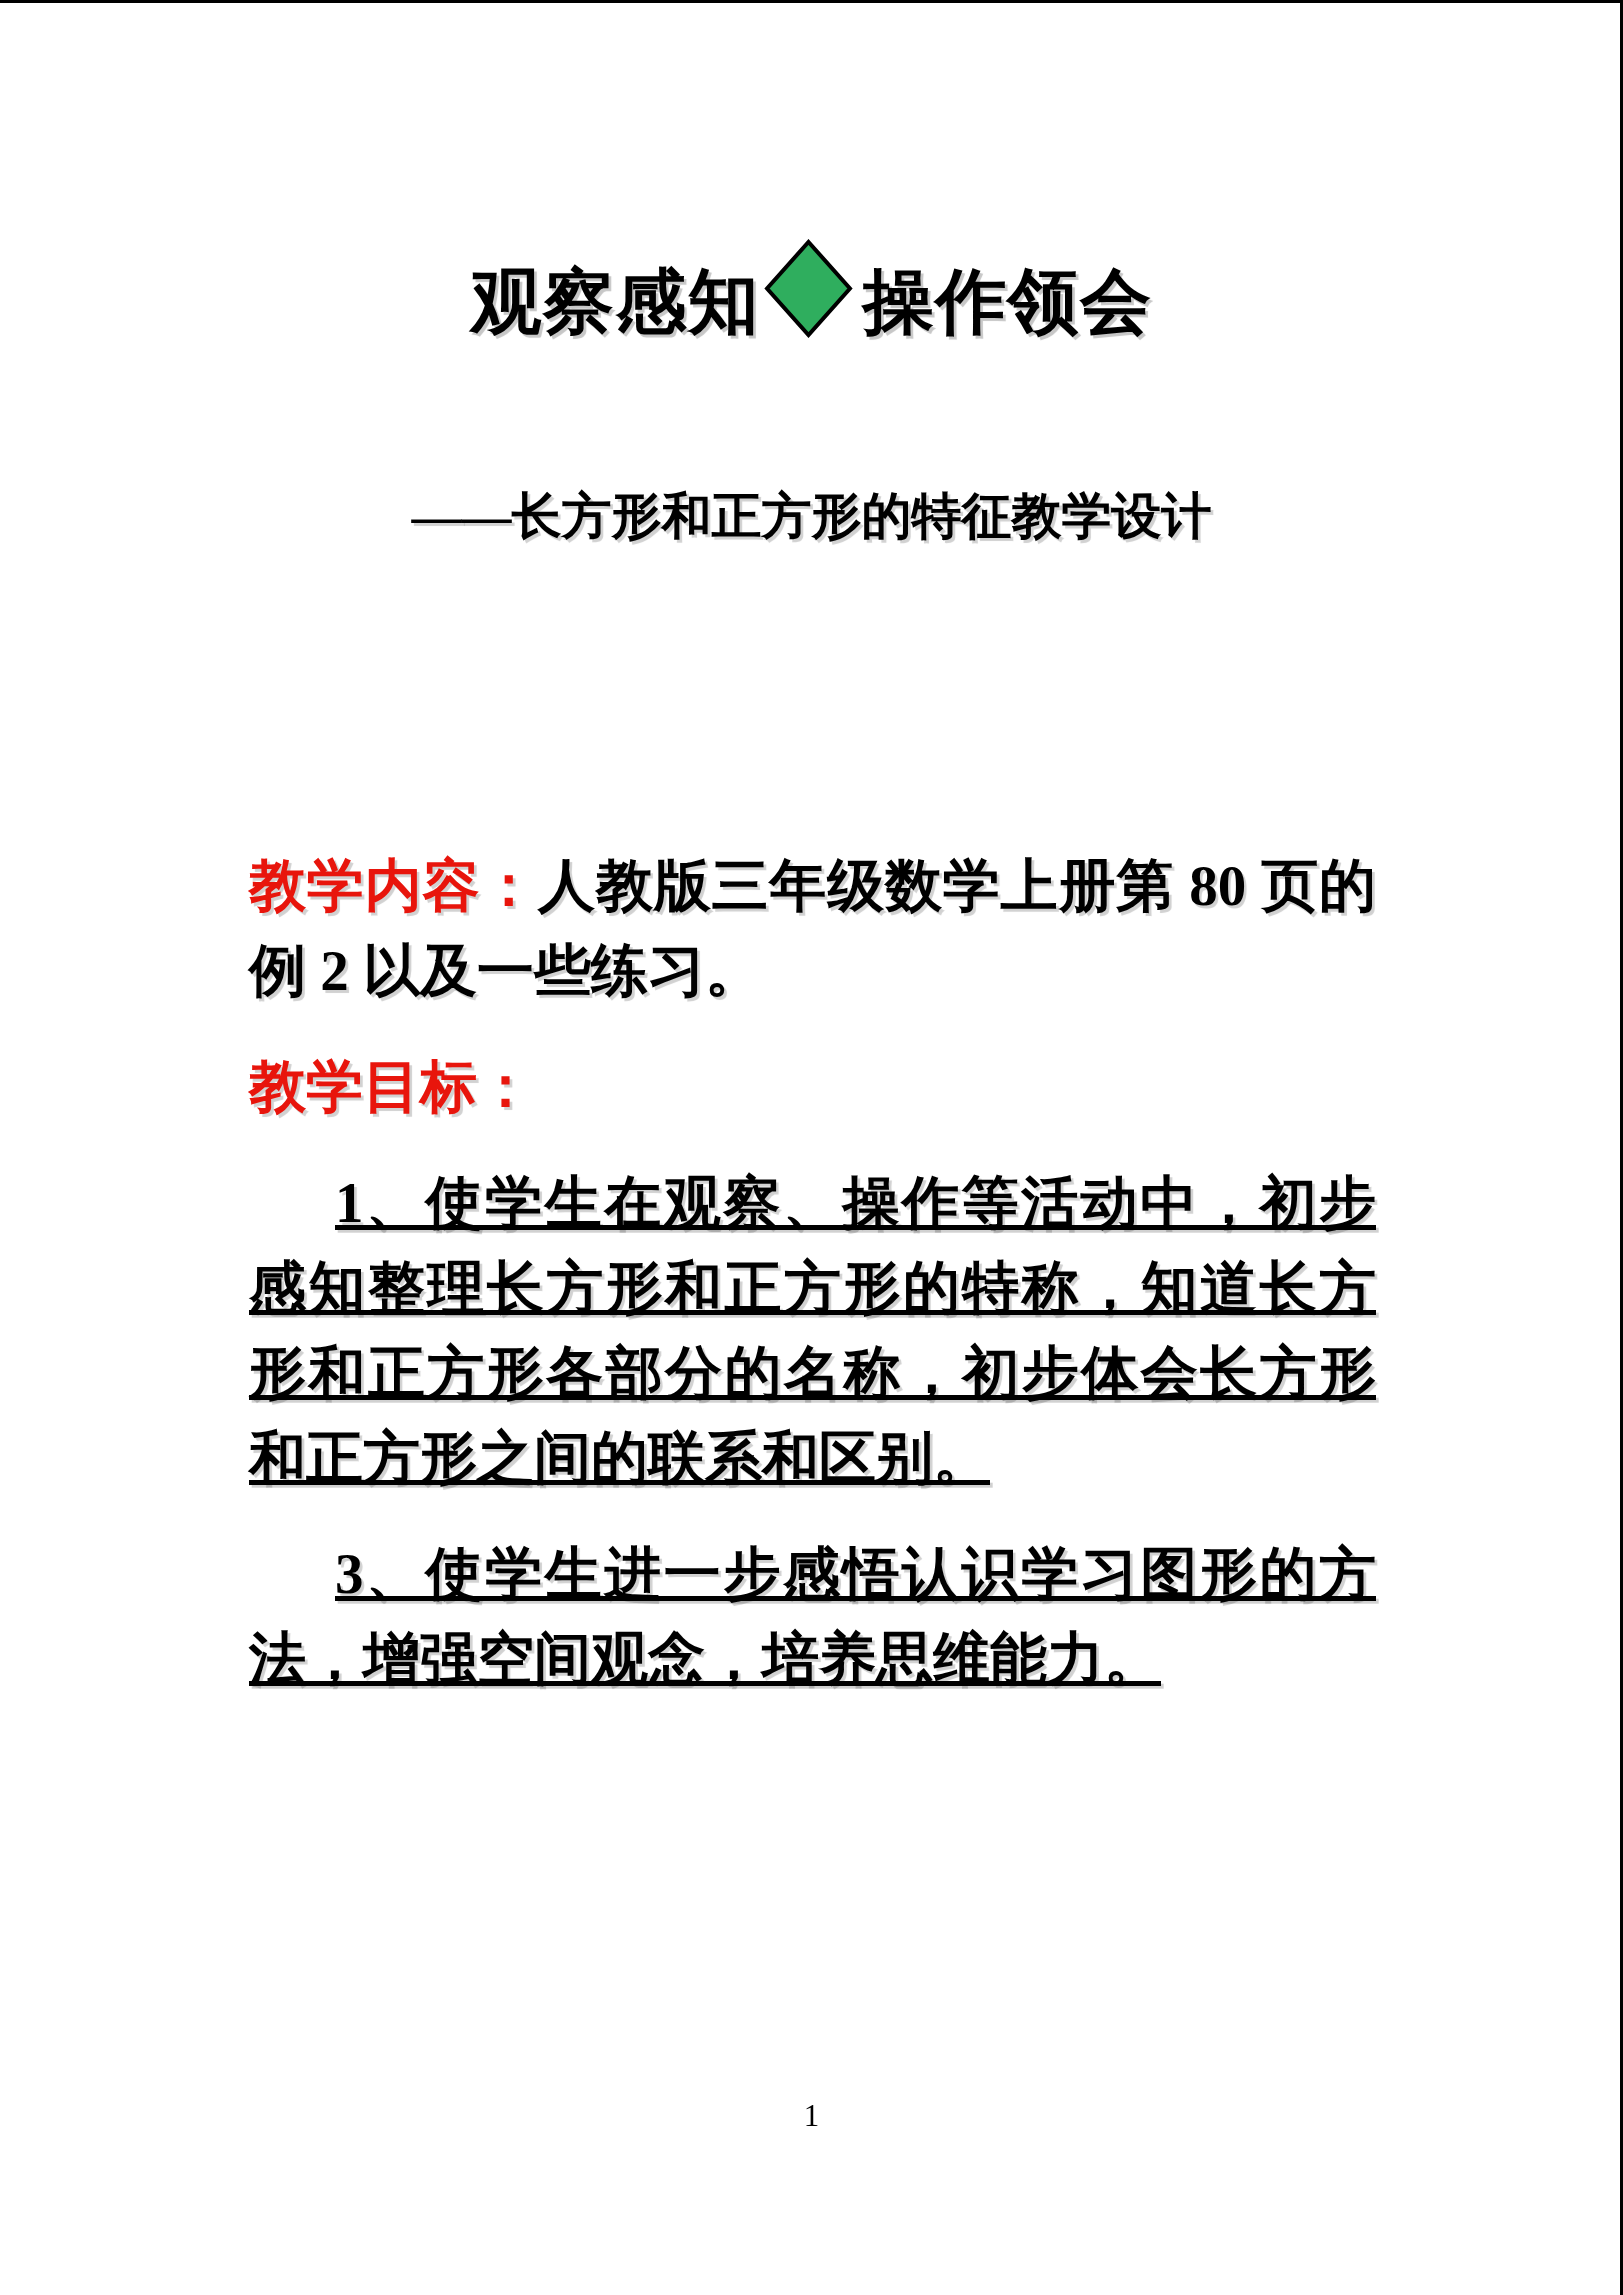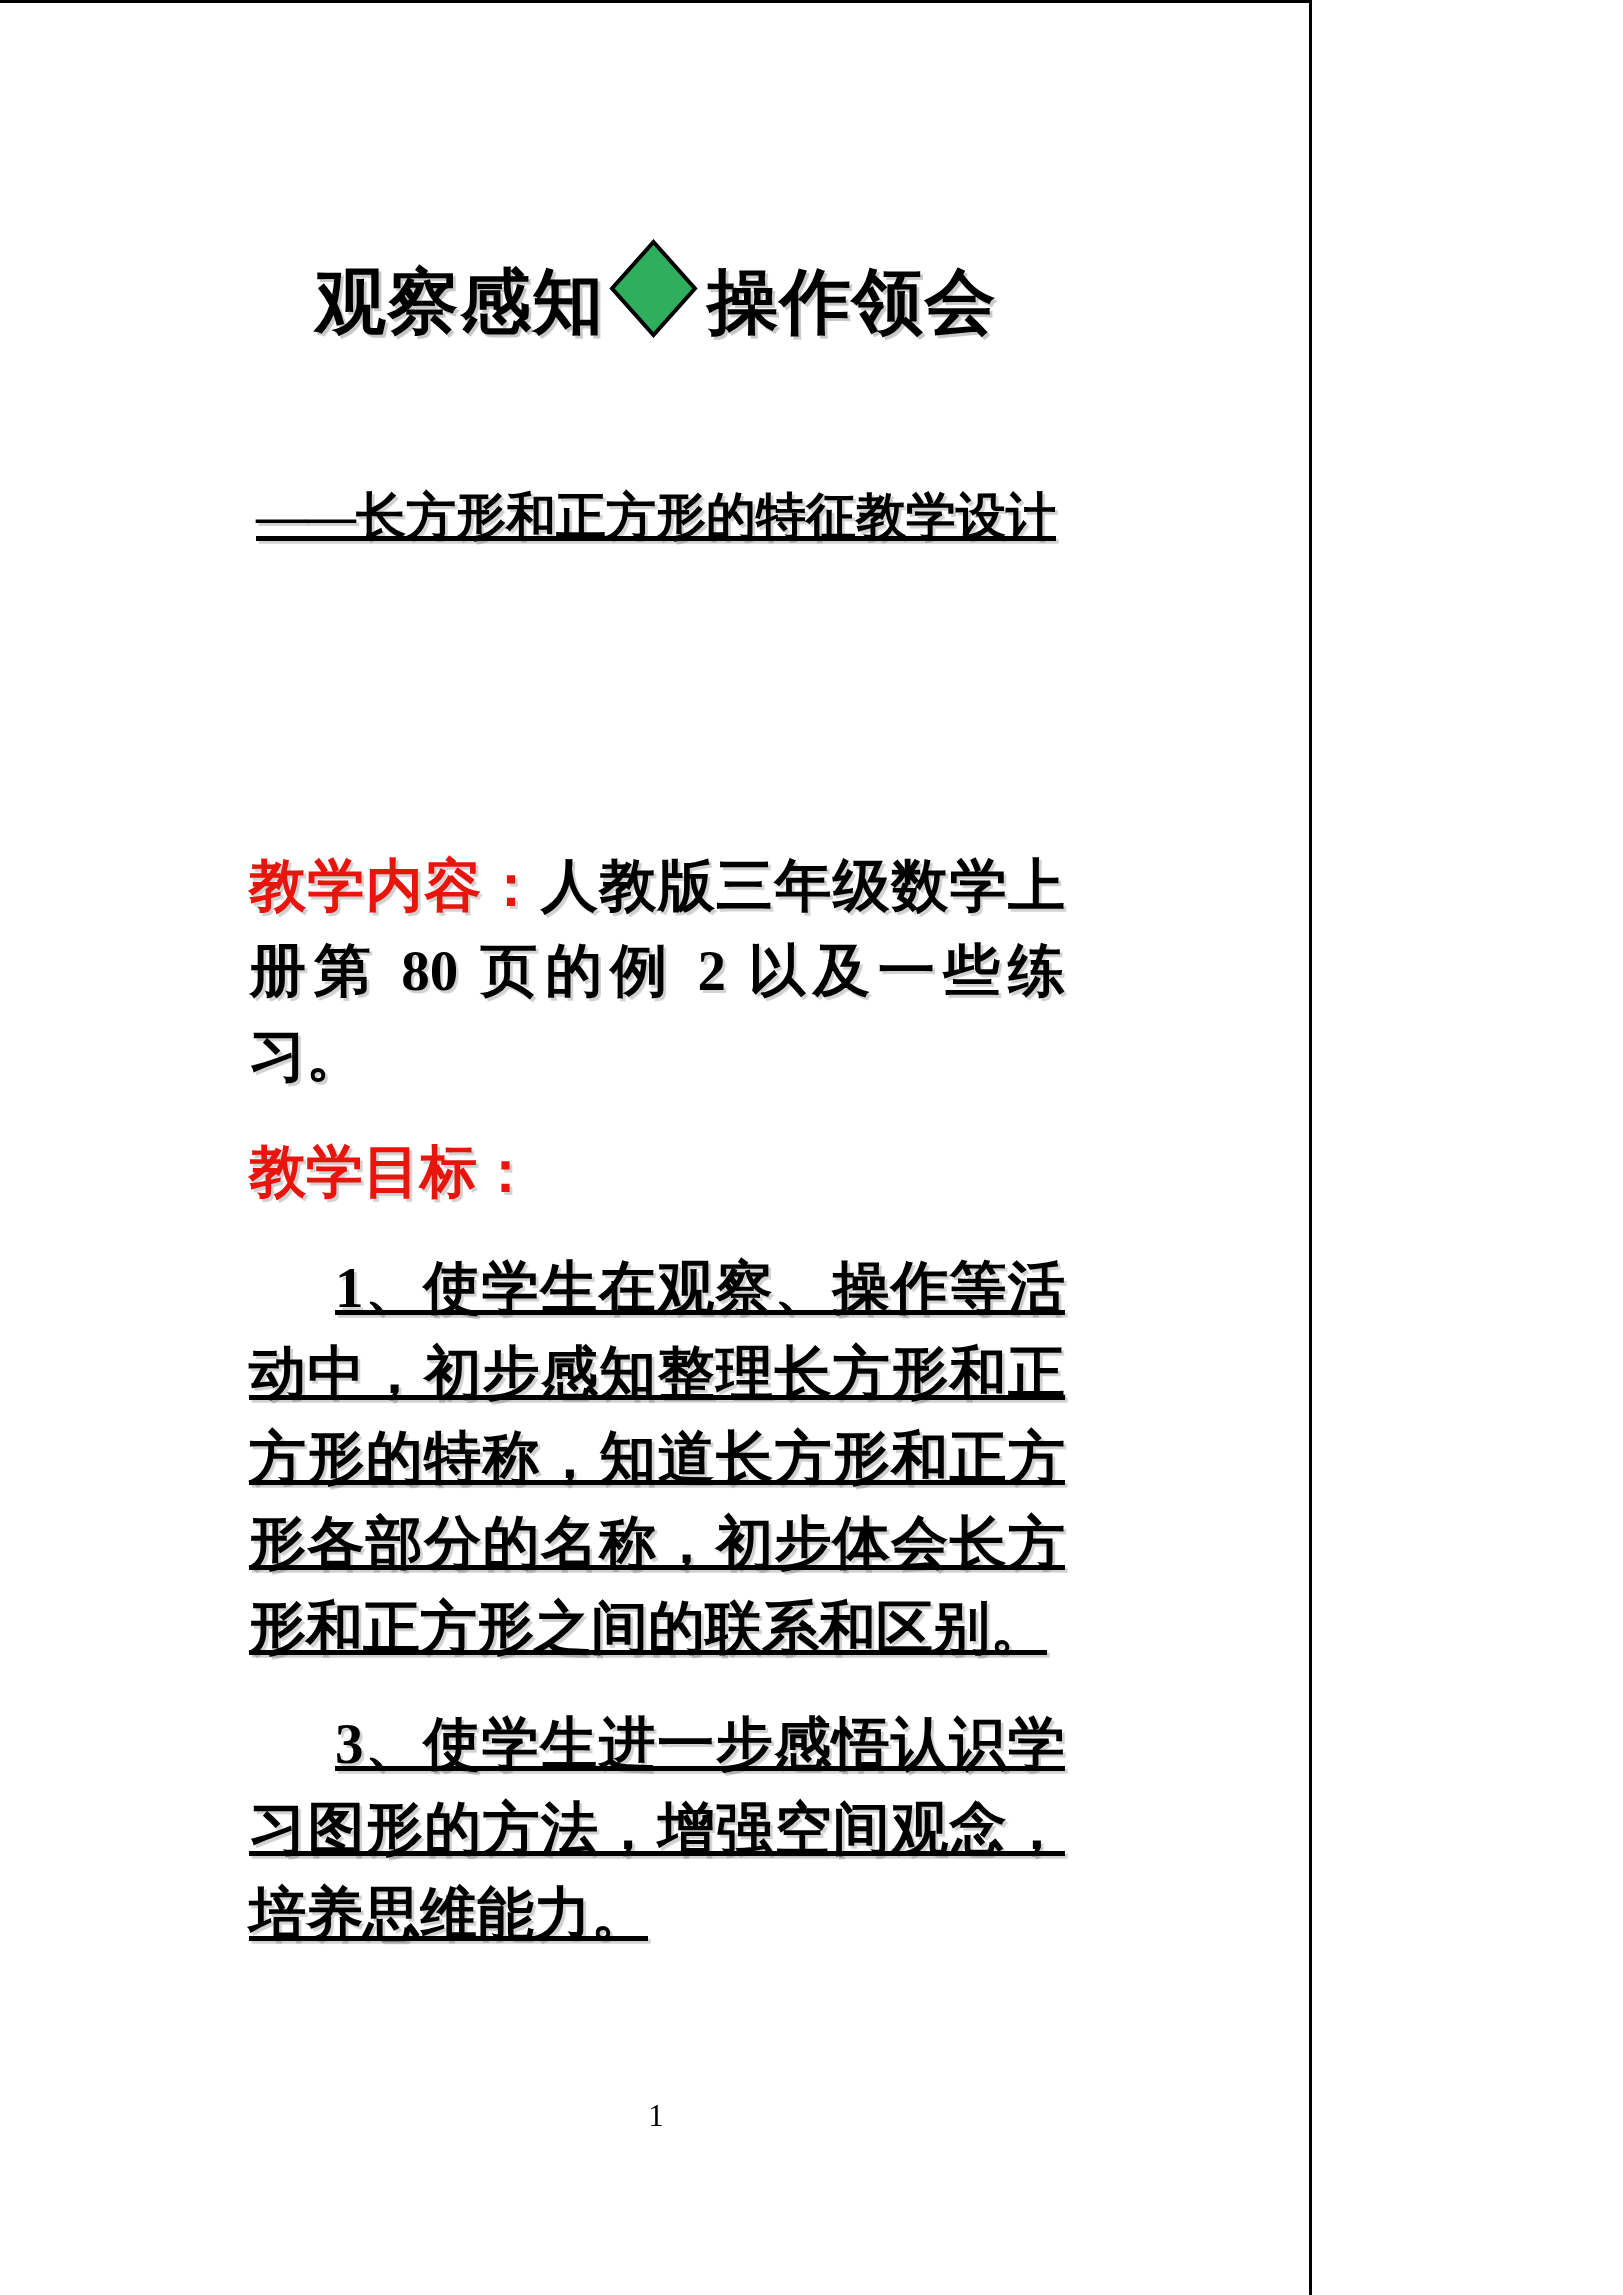--- a/index.html
+++ b/index.html
@@ -1,18 +1,18 @@
 <!DOCTYPE html>
 <html style="--accent-red: #e8150c;font-size:11px"><head>
 <meta charset="utf-8">
 <style>
   html, body { margin: 0; padding: 0; background: #ffffff; }
   .page {
     position: relative;
-    width: 1312px;
+    width: 1623px;
     height: 2295px;
     background: #ffffff;
     overflow: hidden;
     font-family: "Liberation Serif", "DejaVu Serif", serif;
     color: #000;
   }
   .edge-top {
     position: absolute; top: 0; left: 0;
     width: 100%; height: 3.4px; background: #000;
   }
@@ -39,21 +39,20 @@
     margin: 0 9.5px 0 4.1px;
   }
   .subtitle {
     margin: 140px 0 8px 0;
     text-align: center;
     font-size: 50px;
     font-weight: bold;
     line-height: 53px;
     text-shadow: 2.7px 2.7px 0.7px rgba(0,0,0,0.18);
     white-space: nowrap;
-    text-decoration: underline;
   }
   .doc-body {
     margin-top: 300px;
     padding: 0 247px 0 249px;
   }
   .para {
     margin: 0 0 31px 0;
     font-size: 57px;
     font-weight: bold;
     line-height: 85px;

